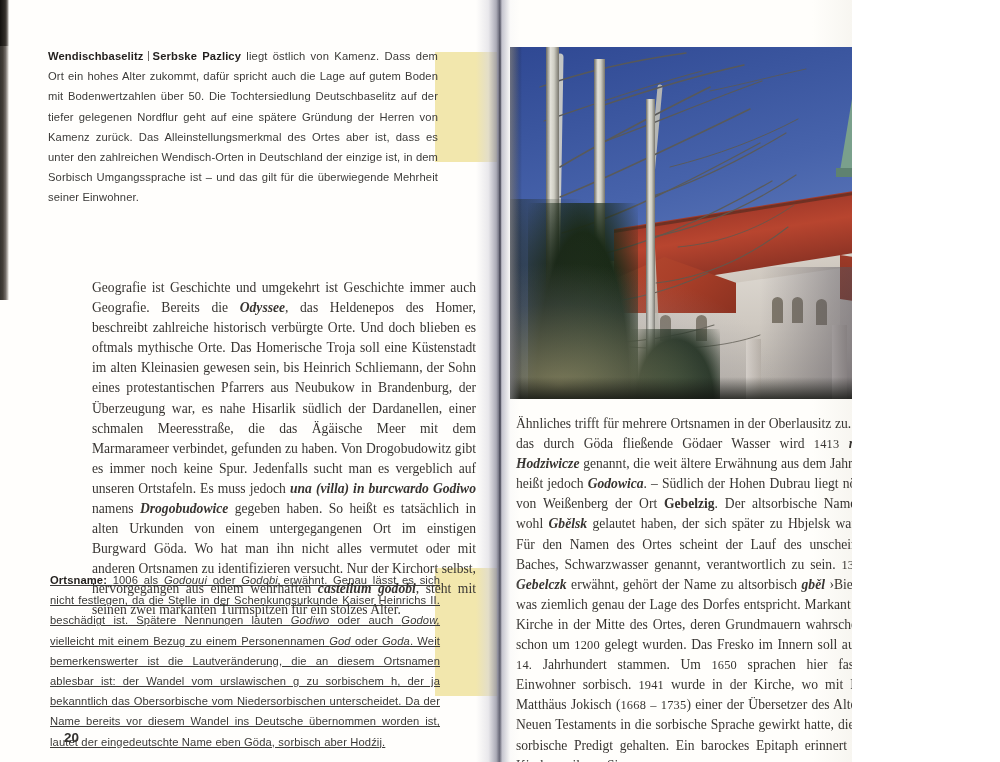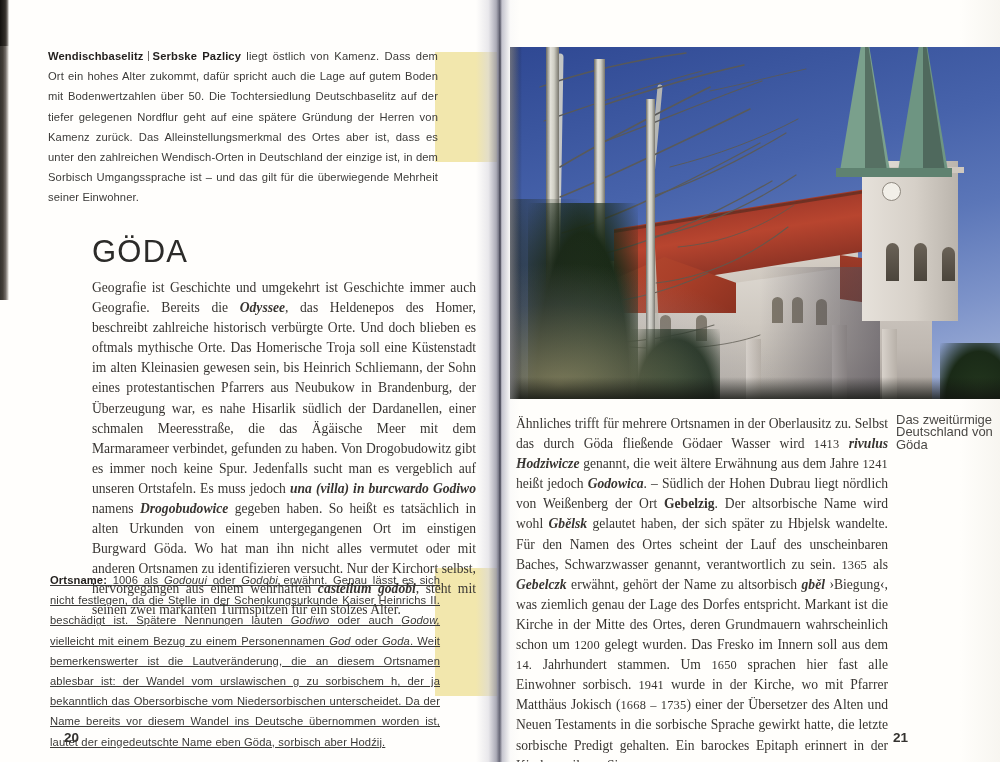--- a/index.html
+++ b/index.html
@@ -8,21 +8,21 @@
     padding: 0;
     background: #ffffff;
   }
   body {
     font-family: "Liberation Serif", serif;
   }
 
   
   #spread {
     position: relative;
-    width: 1000px;
+    width: 852px;
     height: 762px;
     overflow: hidden;
     background: #fdfdfb;
   }
 
   
   .scan-edge {
     position: absolute;
     left: 0;
     top: 0;
@@ -366,21 +366,20 @@
   <div class="scan-edge"></div>
   <div class="scan-edge seg2"></div>
 
   <div class="accent-block accent-top"></div>
   <div class="accent-block accent-bottom"></div>
 
   <div class="sans-block" id="lede">
     <b>Wendischbaselitz</b><span class="divider-bar"></span><b>Serbske Pazlicy</b><span> liegt östlich von Kamenz. Dass dem Ort ein hohes Alter zukommt, dafür spricht auch die Lage auf gutem Boden mit Bodenwertzahlen über 50. Die Tochtersiedlung Deutschbaselitz auf der tiefer gelegenen Nordflur geht auf eine spätere Gründung der Herren von Kamenz zurück. Das Alleinstellungsmerkmal des Ortes aber ist, dass es unter den zahlreichen Wendisch-Orten in Deutschland der einzige ist, in dem Sorbisch Umgangssprache ist – und das gilt für die überwiegende Mehrheit seiner Einwohner.</span>
   </div>
 
-  <h1 id="chapter-title">GÖDA</h1>
 
   <div class="serif-body" id="body-left">Geografie ist Geschichte und umgekehrt ist Geschichte immer auch Geografie. Bereits die <i>Odyssee</i>, das Heldenepos des Homer, beschreibt zahlreiche historisch verbürgte Orte. Und doch blieben es oftmals mythische Orte. Das Homerische Troja soll eine Küstenstadt im alten Kleinasien gewesen sein, bis Heinrich Schliemann, der Sohn eines protestantischen Pfarrers aus Neubukow in Brandenburg, der Überzeugung war, es nahe Hisarlik südlich der Dardanellen, einer schmalen Meeresstraße, die das Ägäische Meer mit dem Marmarameer verbindet, gefunden zu haben. Von Drogobudowitz gibt es immer noch keine Spur. Jedenfalls sucht man es vergeblich auf unseren Ortstafeln. Es muss jedoch <i>una (villa) in burcwardo Godiwo</i> namens <i>Drogobudowice</i> gegeben haben. So heißt es tatsächlich in alten Urkunden von einem untergegangenen Ort im einstigen Burgward Göda. Wo hat man ihn nicht alles vermutet oder mit anderen Ortsnamen zu identifizieren versucht. Nur der Kirchort selbst, hervorgegangen aus einem wehrhaften <i>castellum godobi</i>, steht mit seinen zwei markanten Turmspitzen für ein stolzes Alter.</div>
 
   <div class="sans-block" id="ortsname">
     <b>Ortsname:</b><span> <span class="num">1006</span> als <i>Godouui</i> oder <i>Godobi</i> erwähnt. Genau lässt es sich nicht festlegen, da die Stelle in der Schenkungsurkunde Kaiser Heinrichs II. beschädigt ist. Spätere Nennungen lauten <i>Godiwo</i> oder auch <i>Godow,</i> vielleicht mit einem Bezug zu einem Personennamen <i>God</i> oder <i>Goda</i>. Weit bemerkenswerter ist die Lautveränderung, die an diesem Ortsnamen ablesbar ist: der Wandel vom urslawischen g zu sorbischem h, der ja bekanntlich das Obersorbische vom Niedersorbischen unterscheidet. Da der Name bereits vor diesem Wandel ins Deutsche übernommen worden ist, lautet der eingedeutschte Name eben Göda, sorbisch aber Hodźij.</span>
   </div>
 
   <div class="folio" id="folio-left">20</div>
 
   <div id="photo">

